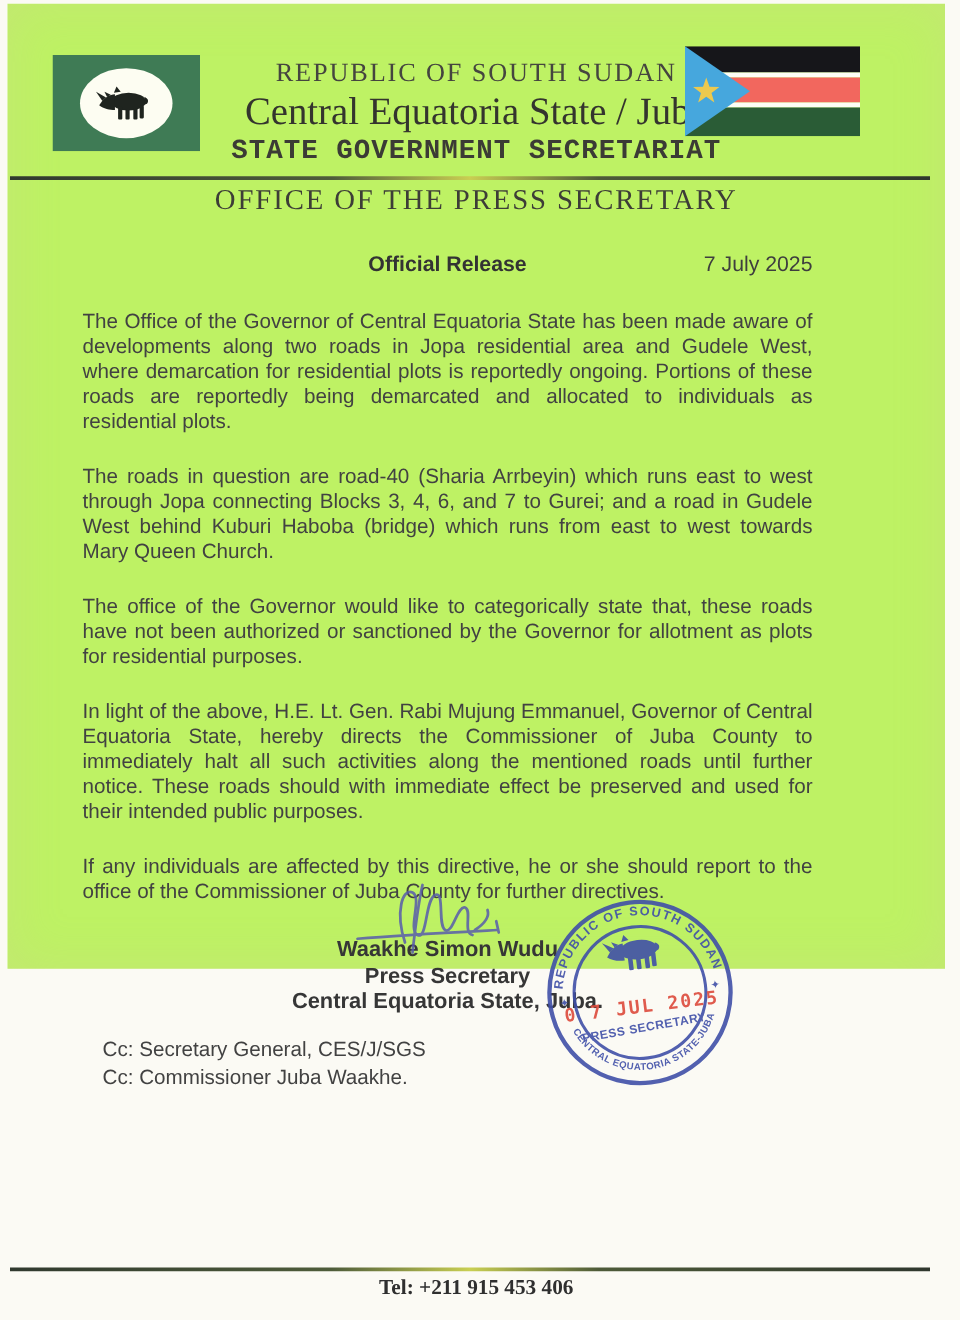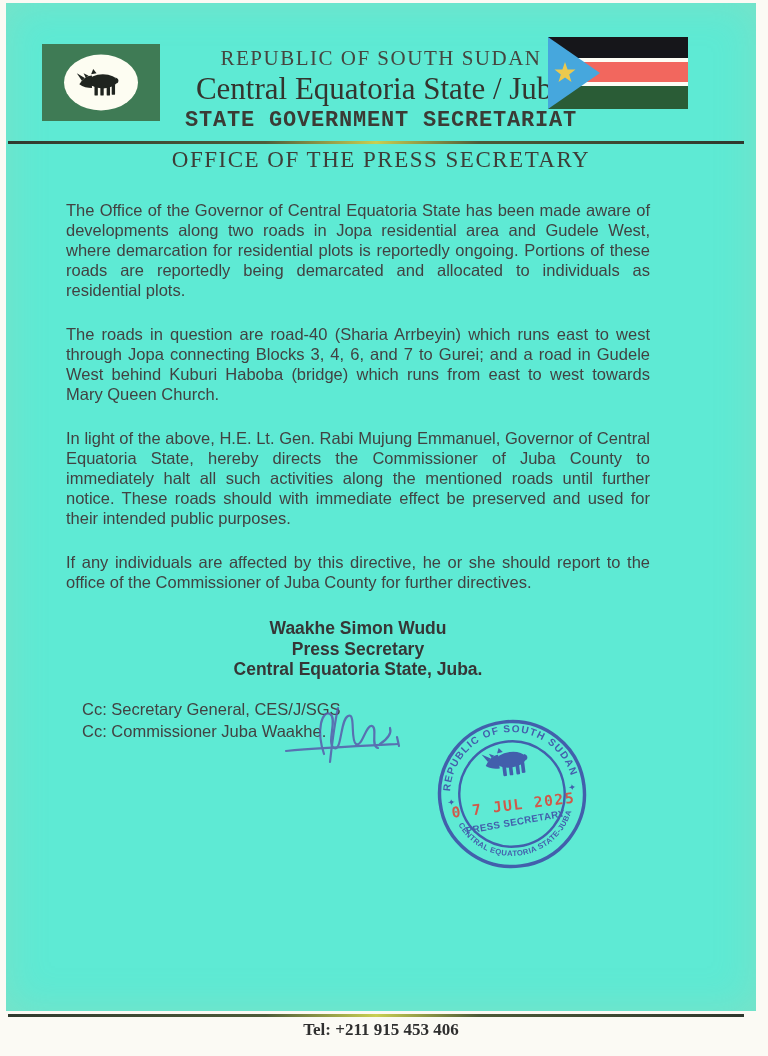--- a/index.html
+++ b/index.html
@@ -6,22 +6,22 @@
   html, body { width: 768px; height: 1056px; }
   body {
     background: #fbfaf4;
     font-family: "Liberation Sans", sans-serif;
     position: relative;
     overflow: hidden;
   }
   .paper {
     position: absolute;
     left: 6px; top: 3px;
-    width: 750px; height: 1008px;
-    background: #5eead4;
+    width: 750px; height: 772px;
+    background: #bef264;
     box-shadow: inset 0 0 40px rgba(210,200,160,0.25);
   }
   
   .letterhead { position: relative; padding-top: 42px; text-align: center; color: #3a3a3a; }
   .emblem-left { position: absolute; left: 36px; top: 41px; width: 118px; height: 77px; }
   .emblem-right { position: absolute; left: 542px; top: 34px; width: 140px; height: 72px; }
   .lh-country {
     font-family: "Liberation Serif", serif;
     font-size: 21px; letter-spacing: 1.5px; color: #45453f;
     line-height: 26px;
@@ -124,23 +124,28 @@
       <polygon points="0,0 52,36 0,72" fill="#46a7dd"></polygon>
       <polygon points="17,25 19.6,32.4 27.5,32.6 21.2,37.4 23.5,44.9 17,40.4 10.5,44.9 12.8,37.4 6.5,32.6 14.4,32.4" fill="#ecc94e"></polygon>
     </svg>
   </div>
 
   <div class="rule"></div>
 
   <div class="office-title">OFFICE OF THE PRESS SECRETARY</div>
 
   <div class="content">
+    <div class="release-row">
+      <span class="release-label">Official Release</span>
+      <span class="release-date">7 July 2025</span>
+    </div>
 
     <p>The Office of the Governor of Central Equatoria State has been made aware of developments along two roads in Jopa residential area and Gudele West, where demarcation for residential plots is reportedly ongoing. Portions of these roads are reportedly being demarcated and allocated to individuals as residential plots.</p>
     <p>The roads in question are road-40 (Sharia Arrbeyin) which runs east to west through Jopa connecting Blocks 3, 4, 6, and 7 to Gurei; and a road in Gudele West behind Kuburi Haboba (bridge) which runs from east to west towards Mary Queen Church.</p>
+    <p>The office of the Governor would like to categorically state that, these roads have not been authorized or sanctioned by the Governor for allotment as plots for residential purposes.</p>
     <p>In light of the above, H.E. Lt. Gen. Rabi Mujung Emmanuel, Governor of Central Equatoria State, hereby directs the Commissioner of Juba County to immediately halt all such activities along the mentioned roads until further notice. These roads should with immediate effect be preserved and used for their intended public purposes.</p>
     <p>If any individuals are affected by this directive, he or she should report to the office of the Commissioner of Juba County for further directives.</p>
 
     <div class="sig-block">
       <div>Waakhe Simon Wudu</div>
       <div>Press Secretary</div>
       <div>Central Equatoria State, Juba.</div>
     </div>
 
     <div class="cc-block">

